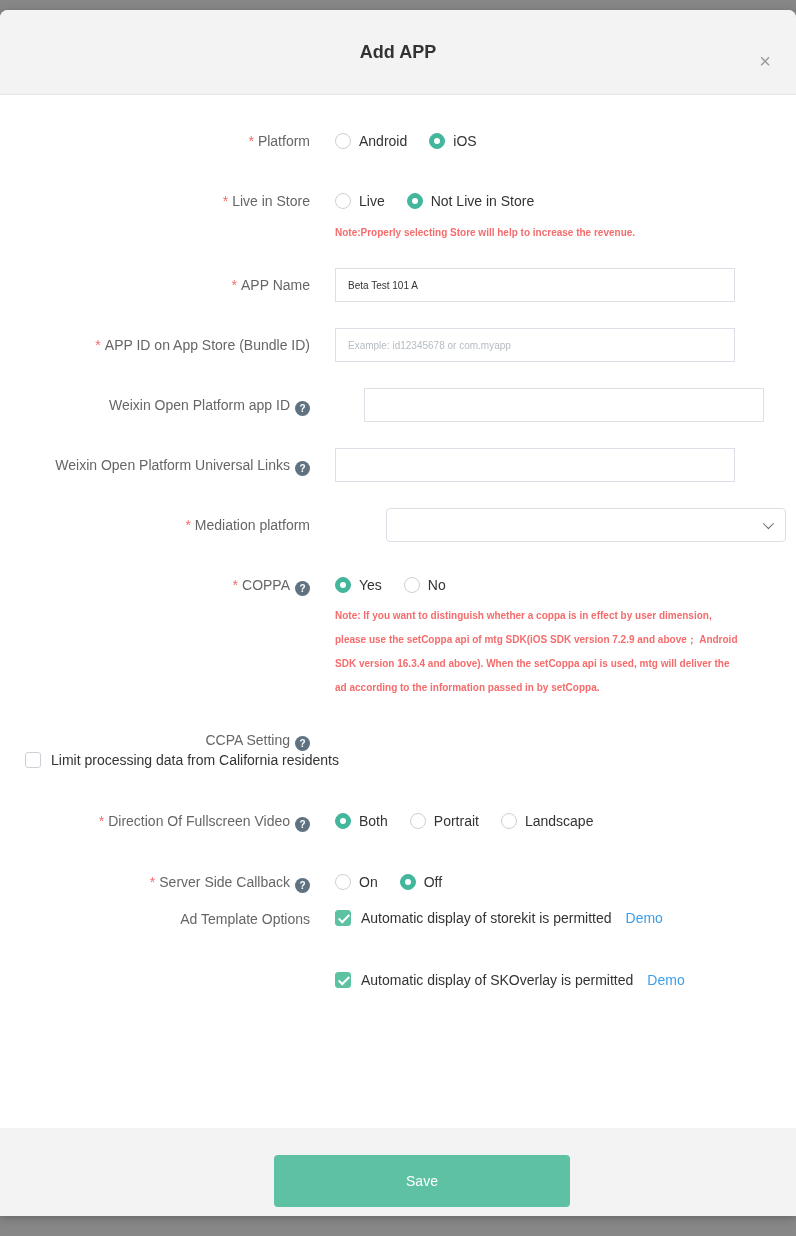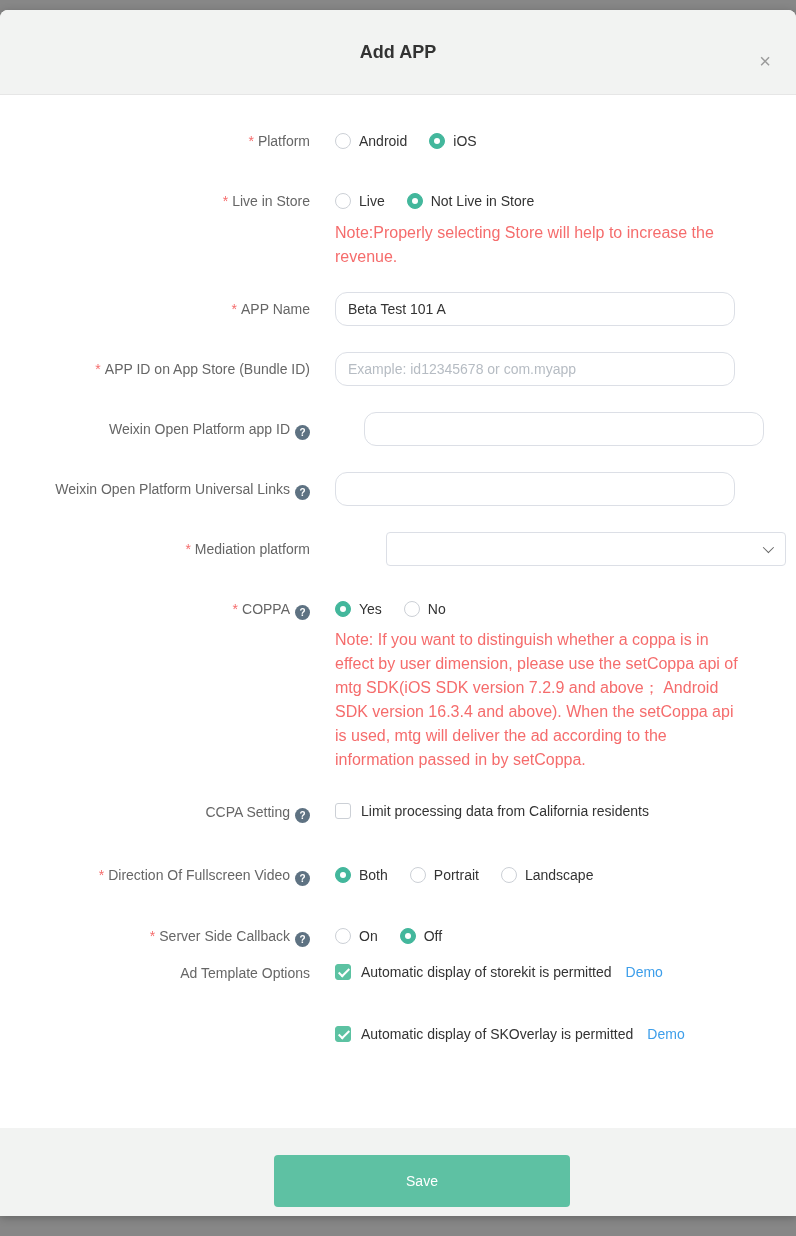--- a/index.html
+++ b/index.html
@@ -131,23 +131,23 @@
     width: 4px; height: 9px;
     border: solid #ffffff;
     border-width: 0 2px 2px 0;
     transform: rotate(45deg);
   }
   
   .text-input {
     width: 400px;
     height: 34px;
     border: 1px solid #dcdfe6;
-    border-radius: 12px;
+    border-radius: 0;
     padding: 0 12px;
-    font-size: 14px;
+    font-size: 10px;
     color: #333333;
     font-family: "Liberation Sans", "DejaVu Sans", sans-serif;
     outline: none;
     background: #ffffff;
   }
   .text-input::placeholder { color: #b6bcc3; }
   .select-box {
     width: 400px;
     height: 34px;
     border: 1px solid #dcdfe6;
@@ -160,42 +160,43 @@
     position: absolute;
     right: 14px; top: 12px;
     width: 8px; height: 8px;
     border-right: 1.5px solid #666666;
     border-bottom: 1.5px solid #666666;
     transform: rotate(45deg) translateY(-2px);
   }
   .note-text {
     margin-top: 10px;
     width: 405px;
-    font-size: 16px;
+    font-size: 10px;
     line-height: 24px;
     color: #f56c6c;
+    font-weight: bold;
   }
   .coppa-note { margin-top: 9px; }
   .demo-link {
     margin-left: 14px;
     font-size: 14px;
     color: #3d9eea;
     text-decoration: none;
     cursor: pointer;
   }
   
   .row-platform { margin-bottom: 40px; }
   .row-live { margin-bottom: 23px; }
   .row-appname { margin-bottom: 26px; }
   .row-bundle { margin-bottom: 26px; }
   .row-weixin1 { margin-bottom: 26px; gap: 29px; }
   .row-weixin2 { margin-bottom: 26px; }
   .row-mediation { margin-bottom: 33px; justify-content: space-between; }
   .row-coppa { margin-bottom: 30px; }
-  .row-ccpa { margin-bottom: 42px; }
+  .row-ccpa { margin-bottom: 42px; flex-direction: column; }
   .row-direction { margin-bottom: 40px; }
   .row-server { margin-bottom: 16px; }
   .row-adtpl1 { margin-bottom: 42px; }
   .modal-footer {
     height: 88px;
     background: #f2f3f2;
     flex: none;
     text-align: center;
   }
   .save-button {

